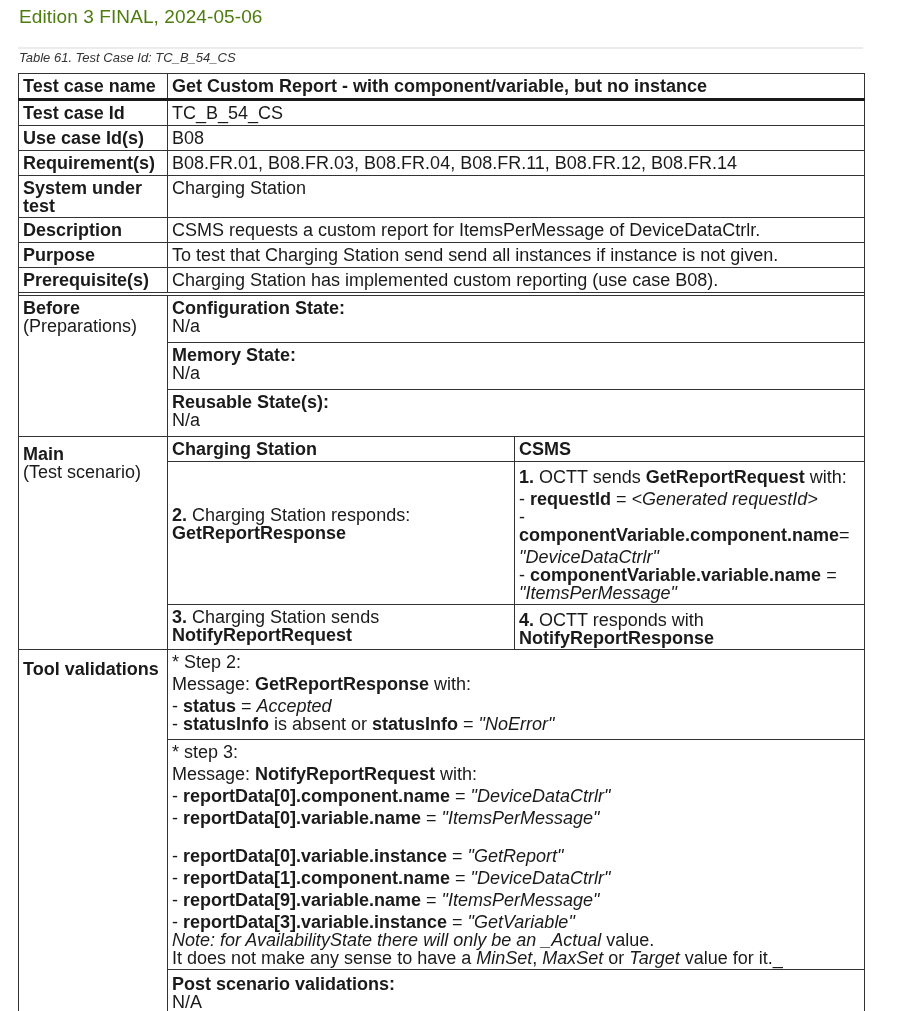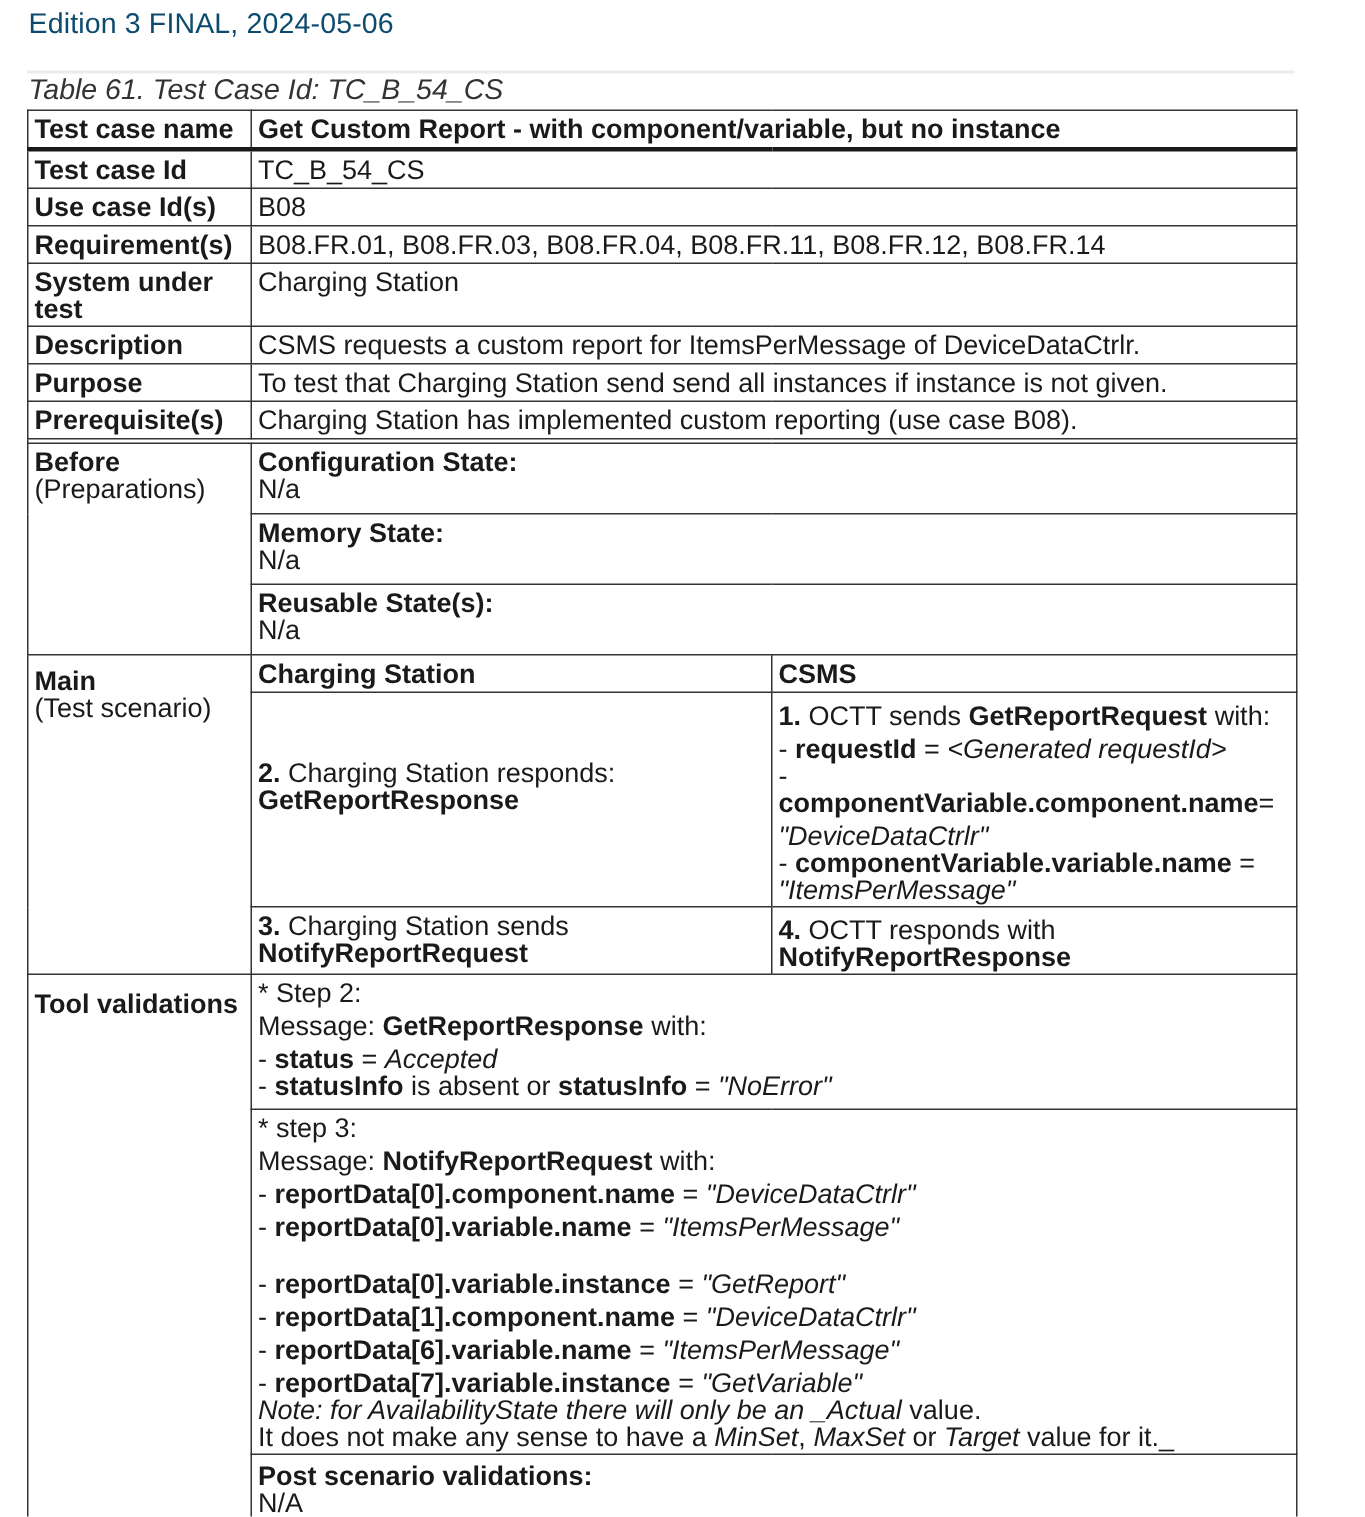--- a/index.html
+++ b/index.html
@@ -2,29 +2,29 @@
 <html><head>
 <meta charset="utf-8">
 <style>
   html, body { margin: 0; padding: 0; background: #ffffff; }
   body {
     width: 910px; height: 1011px; position: relative; overflow: hidden;
     font-family: "Liberation Sans", sans-serif; color: #1a1a1a;
   }
   .edition {
     position: absolute; left: 19px; top: 6px;
-    font-size: 19px; color: #0c4a6e; letter-spacing: 0.1px;
+    font-size: 19px; color: #4d7c0f; letter-spacing: 0.1px;
   }
   .rule {
     position: absolute; left: 18px; top: 47px; width: 845px; height: 2px;
     background: #ececec;
   }
   .caption {
     position: absolute; left: 19px; top: 50px;
-    font-size: 19px; font-style: italic; color: #333;
+    font-size: 13px; font-style: italic; color: #333;
   }
   table.tc {
     position: absolute; left: 18px; top: 73px; width: 846px;
     border-collapse: collapse; table-layout: fixed;
     font-size: 18px; line-height: 18px;
   }
   table.tc td {
     border: 1px solid #333; padding: 3px 4px 2px 4px;
     vertical-align: top; overflow: hidden;
   }
@@ -152,22 +152,22 @@
     </td>
   </tr>
   <tr>
     <td colspan="2" style="height:215px">
       <span class="line" style="margin-bottom:4px">* step 3:</span>
       <span class="line" style="margin-bottom:4px"><span>Message: </span><b>NotifyReportRequest</b><span> with:</span></span>
       <span class="line" style="margin-bottom:4px">- <b>reportData[0].component.name</b> = <i>"DeviceDataCtrlr"</i></span>
       <span class="line" style="margin-bottom:20px">- <b>reportData[0].variable.name</b> = <i>"ItemsPerMessage"</i></span>
       <span class="line" style="margin-bottom:4px">- <b>reportData[0].variable.instance</b> = <i>"GetReport"</i></span>
       <span class="line" style="margin-bottom:4px">- <b>reportData[1].component.name</b> = <i>"DeviceDataCtrlr"</i></span>
-      <span class="line" style="margin-bottom:4px">- <b>reportData[6].variable.name</b> = <i>"ItemsPerMessage"</i></span>
-      <span class="line">- <b>reportData[7].variable.instance</b> = <i>"GetVariable"</i></span>
+      <span class="line" style="margin-bottom:4px">- <b>reportData[9].variable.name</b> = <i>"ItemsPerMessage"</i></span>
+      <span class="line">- <b>reportData[3].variable.instance</b> = <i>"GetVariable"</i></span>
       <span class="line"><i>Note: for AvailabilityState there will only be an _Actual</i><span> value.</span></span>
       <span class="line"><span>It does not make any sense to have a </span><i>MinSet</i><span>, </span><i>MaxSet</i><span> or </span><i>Target</i><span> value for it._</span></span>
     </td>
   </tr>
   <tr>
     <td colspan="2" style="height:40px; padding-top:5px">
       <b class="line">Post scenario validations:</b>
       <span class="line">N/A</span>
     </td>
   </tr>

